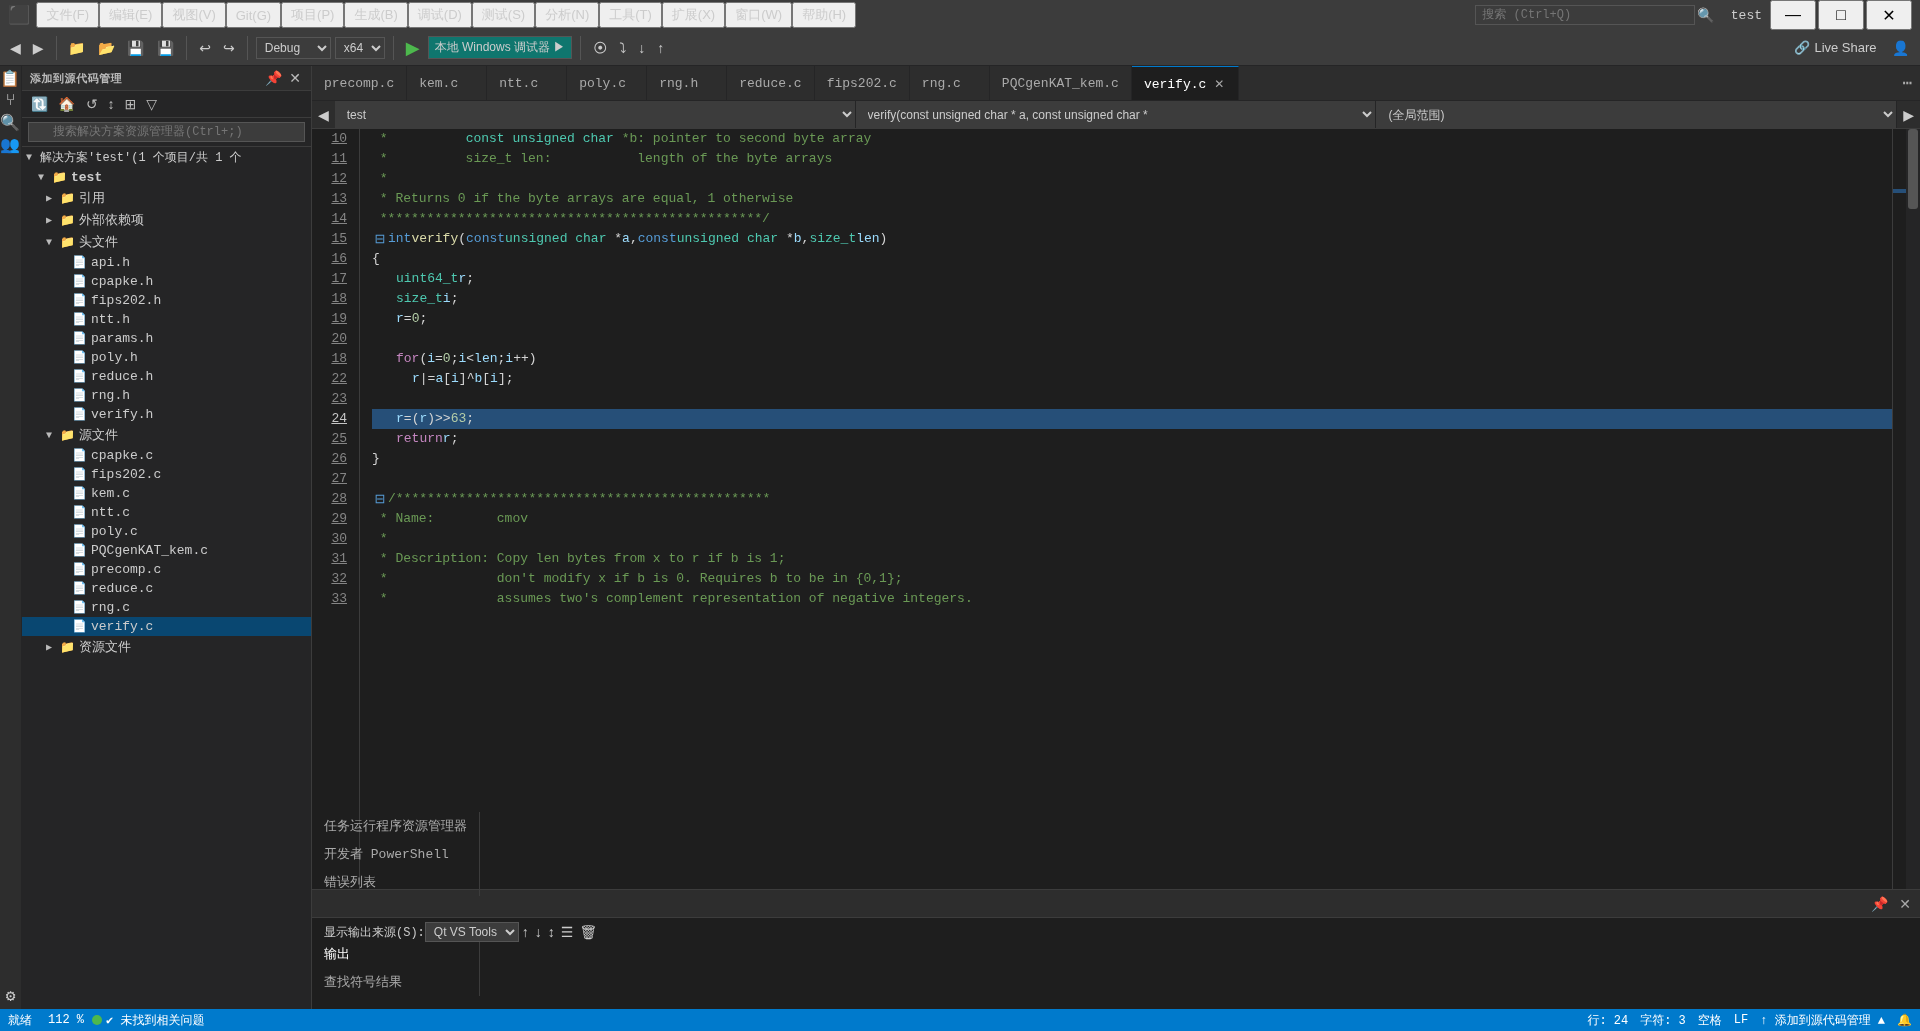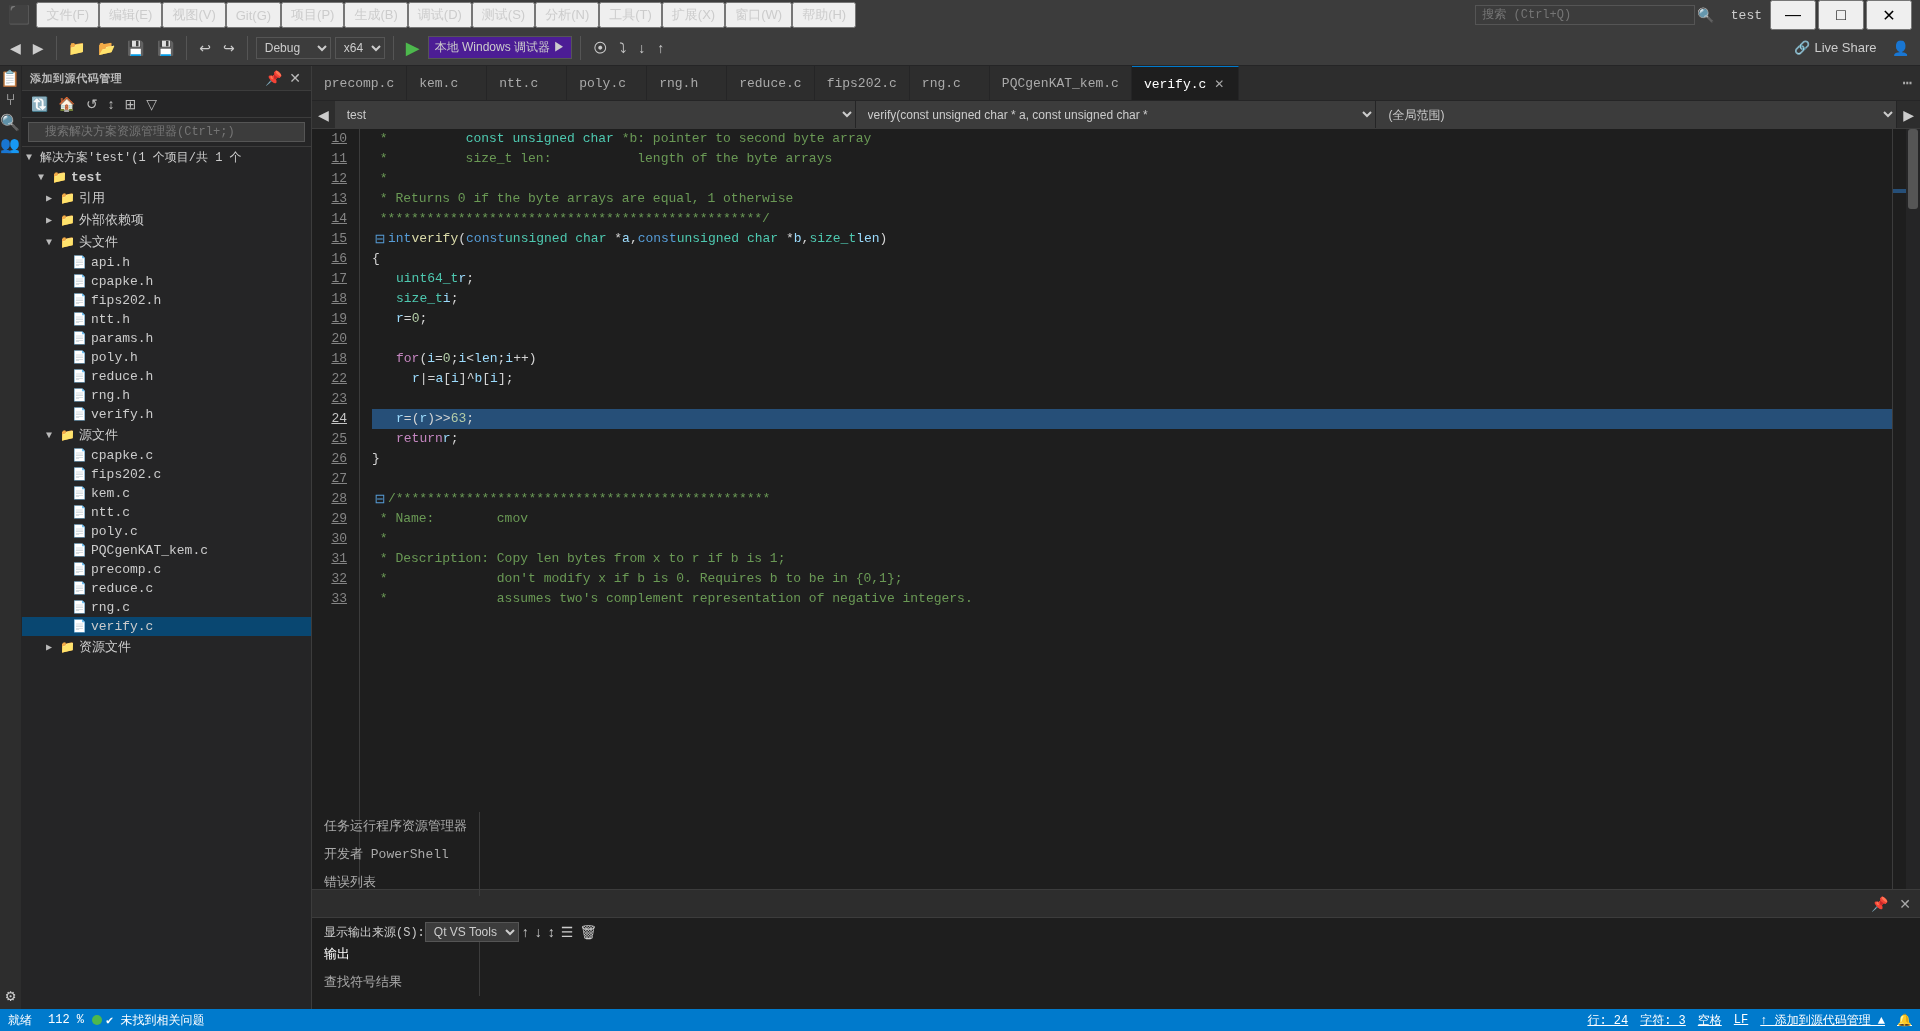--- a/index.html
+++ b/index.html
@@ -18,21 +18,21 @@
 
     
     #toolbar {
       display: flex; align-items: center; background: #3c3c3c; height: 36px; padding: 0 6px;
       border-bottom: 1px solid #252526; gap: 4px;
     }
     .toolbar-btn { background: none; border: none; color: #ccc; cursor: pointer; padding: 2px 4px; font-size: 14px; border-radius: 2px; }
     .toolbar-separator { width: 1px; height: 24px; background: #555; margin: 0 4px; }
     .toolbar-dropdown { background: #3c3c3c; border: 1px solid #555; color: #ccc; padding: 2px 4px; font-size: 12px; cursor: pointer; }
     .run-btn { background: none; border: none; color: #4db84d; font-size: 18px; cursor: pointer; padding: 2px 4px; }
-    .run-label { color: #ccc; font-size: 12px; padding: 2px 6px; border: 1px solid #555; cursor: pointer; background: #4c1d95; }
+    .run-label { color: #ccc; font-size: 12px; padding: 2px 6px; border: 1px solid #555; cursor: pointer; background: #0f766e; }
     .live-share-btn { margin-left: auto; background: none; border: none; color: #ccc; font-size: 13px; cursor: pointer; display: flex; align-items: center; gap: 4px; padding: 2px 8px; }
 
     
     #main { display: flex; height: calc(1031px - 30px - 36px - 22px); }
 
     
     #activity-bar { width: 22px; background: #2d2d2d; display: flex; flex-direction: column; align-items: center; padding-top: 4px; gap: 4px; border-right: 1px solid #252526; }
     .activity-icon { width: 18px; height: 18px; color: #ccc; font-size: 12px; cursor: pointer; display: flex; align-items: center; justify-content: center; }
 
     
@@ -108,21 +108,21 @@
     .bottom-action-btn { background: none; border: none; color: #aaa; cursor: pointer; font-size: 14px; padding: 1px 3px; }
     #bottom-content { padding: 4px 12px; display: flex; flex-direction: column; gap: 4px; }
     #output-source-row { display: flex; align-items: center; }
     .output-source-label { color: #ccc; font-size: 12px; }
     .output-source-select { background: #3c3c3c; border: 1px solid #555; color: #ccc; padding: 1px 4px; font-size: 12px; }
     .output-toolbar-btn { background: none; border: none; color: #ccc; cursor: pointer; font-size: 14px; padding: 1px 3px; }
 
     
     #statusbar { height: 22px; background: #007acc; display: flex; align-items: center; padding: 0 8px; font-size: 12px; color: #fff; gap: 8px; }
     .status-left { display: flex; align-items: center; gap: 8px; }
-    .status-right { margin-left: auto; display: flex; align-items: center; gap: 12px; text-decoration: underline; }
+    .status-right { margin-left: auto; display: flex; align-items: center; gap: 12px; }
     .status-item { color: #fff; font-size: 12px; cursor: pointer; }
 
     #right-minimap { width: 14px; background: #1e1e1e; border-left: 1px solid #3c3c3c; }
     .minimap-highlight { width: 100%; background: #264f78; height: 4px; margin-top: 60px; }
 
     
     .collapse-btn { background: none; border: none; color: #569cd6; cursor: pointer; padding: 0; font-size: 13px; line-height: 20px; width: 16px; }
   </style>
 </head>
 <body>
@@ -211,21 +211,21 @@
     </div>
     <div id="sidebar-toolbar">
       <button class="sidebar-tool-btn">🔃</button>
       <button class="sidebar-tool-btn">🏠</button>
       <button class="sidebar-tool-btn">↺</button>
       <button class="sidebar-tool-btn">↕</button>
       <button class="sidebar-tool-btn">⊞</button>
       <button class="sidebar-tool-btn">▽</button>
     </div>
     <div id="sidebar-search">
-      <input type="text" style="width: 100%; background: rgb(60, 60, 60); border: 1px solid rgb(85, 85, 85); color: rgb(204, 204, 204); padding: 2px 16px; font-size: 12px; font-family: inherit;" placeholder="搜索解决方案资源管理器(Ctrl+;)">
+      <input type="text" style="width: 100%; background: rgb(60, 60, 60); border: 1px solid rgb(85, 85, 85); color: rgb(204, 204, 204); padding: 2px 24px; font-size: 12px; font-family: inherit;" placeholder="搜索解决方案资源管理器(Ctrl+;)">
     </div>
     <div id="file-tree">
       <div class="tree-item">
         <span class="tree-indent" style="width:4px;"></span>
         <span class="tree-arrow">▼</span>
         <span style="color:#ccc; font-size:12px;">解决方案'test'(1 个项目/共 1 个</span>
       </div>
       <div class="tree-item">
         <span class="tree-indent" style="width:16px;"></span>
         <span class="tree-arrow">▼</span>

